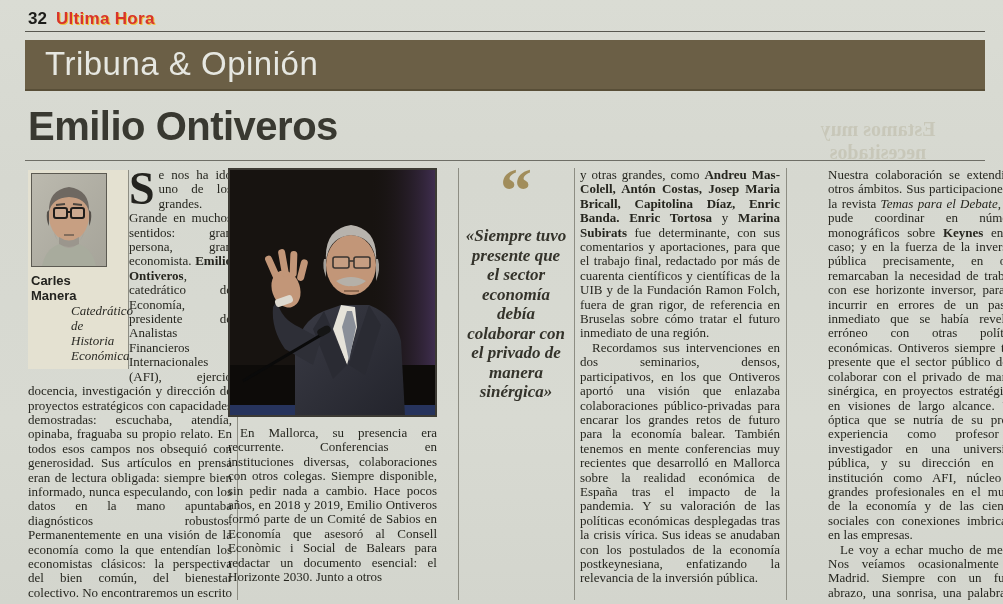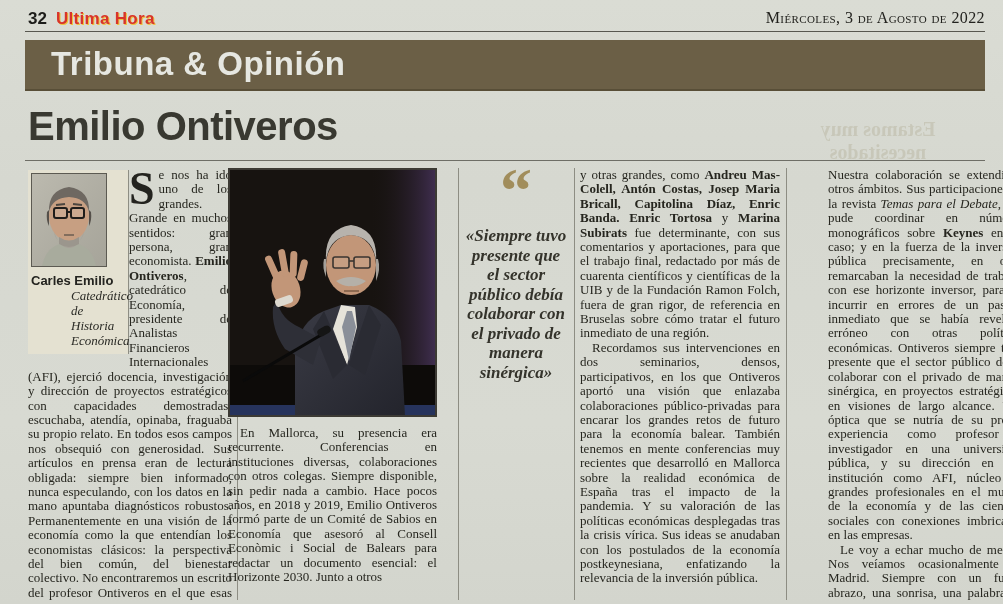--- a/index.html
+++ b/index.html
@@ -11,21 +11,21 @@
     color:#26261f;
   }
   
   .hdr-pagenum{position:absolute;left:28px;top:9px;font:bold 17px "Liberation Sans",sans-serif;color:#1d1d1a;}
   .hdr-brand{position:absolute;left:56px;top:9px;font:bold 17px "Liberation Sans",sans-serif;color:#d8342b;text-shadow:1px 1px 0 #eec23a;letter-spacing:.3px;}
   .hdr-section{position:absolute;left:0;right:0;top:12px;text-align:center;font:bold 13px "Liberation Sans",sans-serif;color:#22221e;letter-spacing:.6px;}
   .hdr-date{position:absolute;right:18px;top:9px;font:16px "Liberation Serif",serif;font-variant:small-caps;color:#22221e;letter-spacing:.4px;}
   .hdr-rule{position:absolute;left:25px;right:18px;top:31px;height:1px;background:#57574f;}
   
   .banner{position:absolute;left:25px;top:40px;width:960px;height:49px;background:#6b5f46;border-bottom:2px solid #584e37;}
-  .banner span{display:block;padding-left:26px;line-height:48px;font-family:"Liberation Sans",sans-serif;font-weight:700;font-size:33px;color:#e6e7e1;letter-spacing:.5px;}
+  .banner span{display:block;padding-left:20px;line-height:48px;font-family:"Liberation Sans",sans-serif;font-weight:400;font-size:33px;color:#e6e7e1;letter-spacing:.5px;}
   
   .headline{position:absolute;left:28px;top:104px;font:bold 40px "Liberation Sans",sans-serif;color:#393931;letter-spacing:-.5px;}
   .bleed{position:absolute;right:20px;top:118px;width:210px;text-align:center;transform:scaleX(-1);opacity:.16;color:#7d7142;font:bold 20px "Liberation Serif",serif;}
   .headline-rule{position:absolute;left:25px;width:960px;top:160px;height:1px;background:#6e6e66;}
   
   .col{position:absolute;top:168px;height:432px;overflow:hidden;font-size:13px;line-height:14.4px;text-align:justify;}
   .col p{margin:0;}
   .col1{left:28px;width:204px;}
   .col2{left:228px;width:209px;}
   .col3{left:464px;width:104px;text-align:center;}
@@ -47,21 +47,20 @@
   .quote-icon{font:bold 64px/38px "Liberation Serif",serif;color:#a18d5b;height:44px;margin-top:4px;}
   .pull-quote{font:bold italic 17px/19.5px "Liberation Serif",serif;color:#34332b;margin-top:10px;}
 </style>
 </head>
 <body>
 
 <div class="page">
 
   <div class="hdr-pagenum">32</div>
   <div class="hdr-brand">Ultima Hora</div>
-  <div class="hdr-date">Miércoles, 3 de Agosto de 2022</div>
   <div class="hdr-rule"></div>
 
   <div class="banner">
     <span>Tribuna &amp; Opinión</span>
   </div>
 
   <div class="headline">Emilio Ontiveros</div>
   <div class="bleed">Estamos muy necesitados</div>
   <div class="headline-rule"></div>
 
@@ -88,21 +87,21 @@
         <path d="M57,36 L57,52 Q60,46 59,38 Z" fill="#55504a"></path>
         <path d="M22,58 Q28,74 37,74 Q46,74 52,58 Q50,70 37,71 Q24,70 22,58 Z" fill="#a6a198"></path>
         <path d="M27,63 Q37,70 47,63 L47,70 Q37,76 27,70 Z" fill="#9b968d"></path>
         <rect x="22" y="34" width="13" height="10" rx="2" fill="rgba(230,230,225,.15)" stroke="#1f1d1b" stroke-width="2"></rect>
         <rect x="39" y="34" width="13" height="10" rx="2" fill="rgba(230,230,225,.15)" stroke="#1f1d1b" stroke-width="2"></rect>
         <line x1="35" y1="38" x2="39" y2="38" stroke="#1f1d1b" stroke-width="2"></line>
         <line x1="24" y1="31" x2="33" y2="30" stroke="#4b453f" stroke-width="2"></line>
         <line x1="41" y1="30" x2="50" y2="31" stroke="#4b453f" stroke-width="2"></line>
         <line x1="32" y1="61" x2="42" y2="61" stroke="#6b5c50" stroke-width="1.5"></line>
       </svg>
-      <div class="author-name">Carles Emilio</div>
+      <div class="author-name">Carles Manera</div>
       <div class="author-role">Catedrático de Historia Económica</div>
     </div>
     <p><span class="dropcap">S</span><span>e nos ha ido uno de los grandes. Grande en muchos sentidos: gran persona, gran economista. </span><span class="b">Emilio Ontiveros</span><span>, catedrático de Economía, presidente de Analistas Financieros Internacionales (AFI), ejerció docencia, investigación y dirección de proyectos estratégicos con capacidades demostradas: escuchaba, atendía, opinaba, fraguaba su propio relato. En todos esos campos nos obsequió con generosidad. Sus artículos en prensa eran de lectura obligada: siempre bien informado, nunca especulando, con los datos en la mano apuntaba diagnósticos robustos. Permanentemente en una visión de la economía como la que entendían los economistas clásicos: la perspectiva del bien común, del bienestar colectivo. No encontraremos un escrito del profesor Ontiveros en el que esas premisas no estuvieran presentes.</span></p>
   </div>
 
   <div class="col col2">
     <svg class="main-photo" viewBox="0 0 207 247" xmlns="http://www.w3.org/2000/svg">
       <rect x="0" y="0" width="207" height="247" fill="#171310"></rect>
       <defs>
         <linearGradient id="pgrad" x1="0" y1="0" x2="1" y2="0">
@@ -145,21 +144,21 @@
 
       <line x1="14" y1="212" x2="92" y2="166" stroke="#0a0a0a" stroke-width="3"></line>
       <rect x="88" y="158" width="14" height="8" rx="4" fill="#151515" transform="rotate(-28 95 162)"></rect>
       <rect x="0" y="0" width="207" height="247" fill="none" stroke="#3c3a35" stroke-width="2"></rect>
     </svg>
     <p class="indent">En Mallorca, su presencia era recurrente. Conferencias en instituciones diversas, colaboraciones con otros colegas. Siempre disponible, sin pedir nada a cambio. Hace pocos años, en 2018 y 2019, Emilio Ontiveros formó parte de un Comité de Sabios en Economía que asesoró al Consell Econòmic i Social de Balears para redactar un documento esencial: el Horizonte 2030. Junto a otros</p>
   </div>
 
   <div class="col col3">
     <div class="quote-icon">“</div>
-    <div class="pull-quote">«Siempre tuvo presente que el sector público debía colaborar con el privado de manera sinérgica»</div>
+    <div class="pull-quote">«Siempre tuvo presente que el sector economía debía colaborar con el privado de manera sinérgica»</div>
   </div>
 
   <div class="col col4">
     <p><span>y otras grandes, como </span><span class="b">Andreu Mas-Colell, Antón Costas, Josep Maria Bricall, Capitolina Díaz, Enric Banda. Enric Tortosa</span><span> y </span><span class="b">Marina Subirats</span><span> fue determinante, con sus comentarios y aportaciones, para que el trabajo final, redactado por más de cuarenta científicos y científicas de la UIB y de la Fundación Ramon Folch, fuera de gran rigor, de referencia en Bruselas sobre cómo tratar el futuro inmediato de una región.</span></p>
     <p class="indent">Recordamos sus intervenciones en dos seminarios, densos, participativos, en los que Ontiveros aportó una visión que enlazaba colaboraciones público-privadas para encarar los grandes retos de futuro para la economía balear. También tenemos en mente conferencias muy recientes que desarrolló en Mallorca sobre la realidad económica de España tras el impacto de la pandemia. Y su valoración de las políticas económicas desplegadas tras la crisis vírica. Sus ideas se anudaban con los postulados de la economía postkeynesiana, enfatizando la relevancia de la inversión pública.</p>
   </div>
 
   <div class="col col5">
     <p><span>Nuestra colaboración se extendió a otros ámbitos. Sus participaciones en la revista </span><span class="i">Temas para el Debate</span><span>, que pude coordinar en números monográficos sobre </span><span class="b">Keynes</span><span> en un caso; y en la fuerza de la inversión pública precisamente, en otro, remarcaban la necesidad de trabajar con ese horizonte inversor, para no incurrir en errores de un pasado inmediato que se había revelado erróneo con otras políticas económicas. Ontiveros siempre tuvo presente que el sector público debía colaborar con el privado de manera sinérgica, en proyectos estratégicos, en visiones de largo alcance. Una óptica que se nutría de su propia experiencia como profesor e investigador en una universidad pública, y su dirección en una institución como AFI, núcleo de grandes profesionales en el mundo de la economía y de las ciencias sociales con conexiones imbricadas en las empresas.</span></p>
     <p class="indent">Le voy a echar mucho de menos. Nos veíamos ocasionalmente en Madrid. Siempre con un fuerte abrazo, una sonrisa, una palabra de ánimo.</p>

